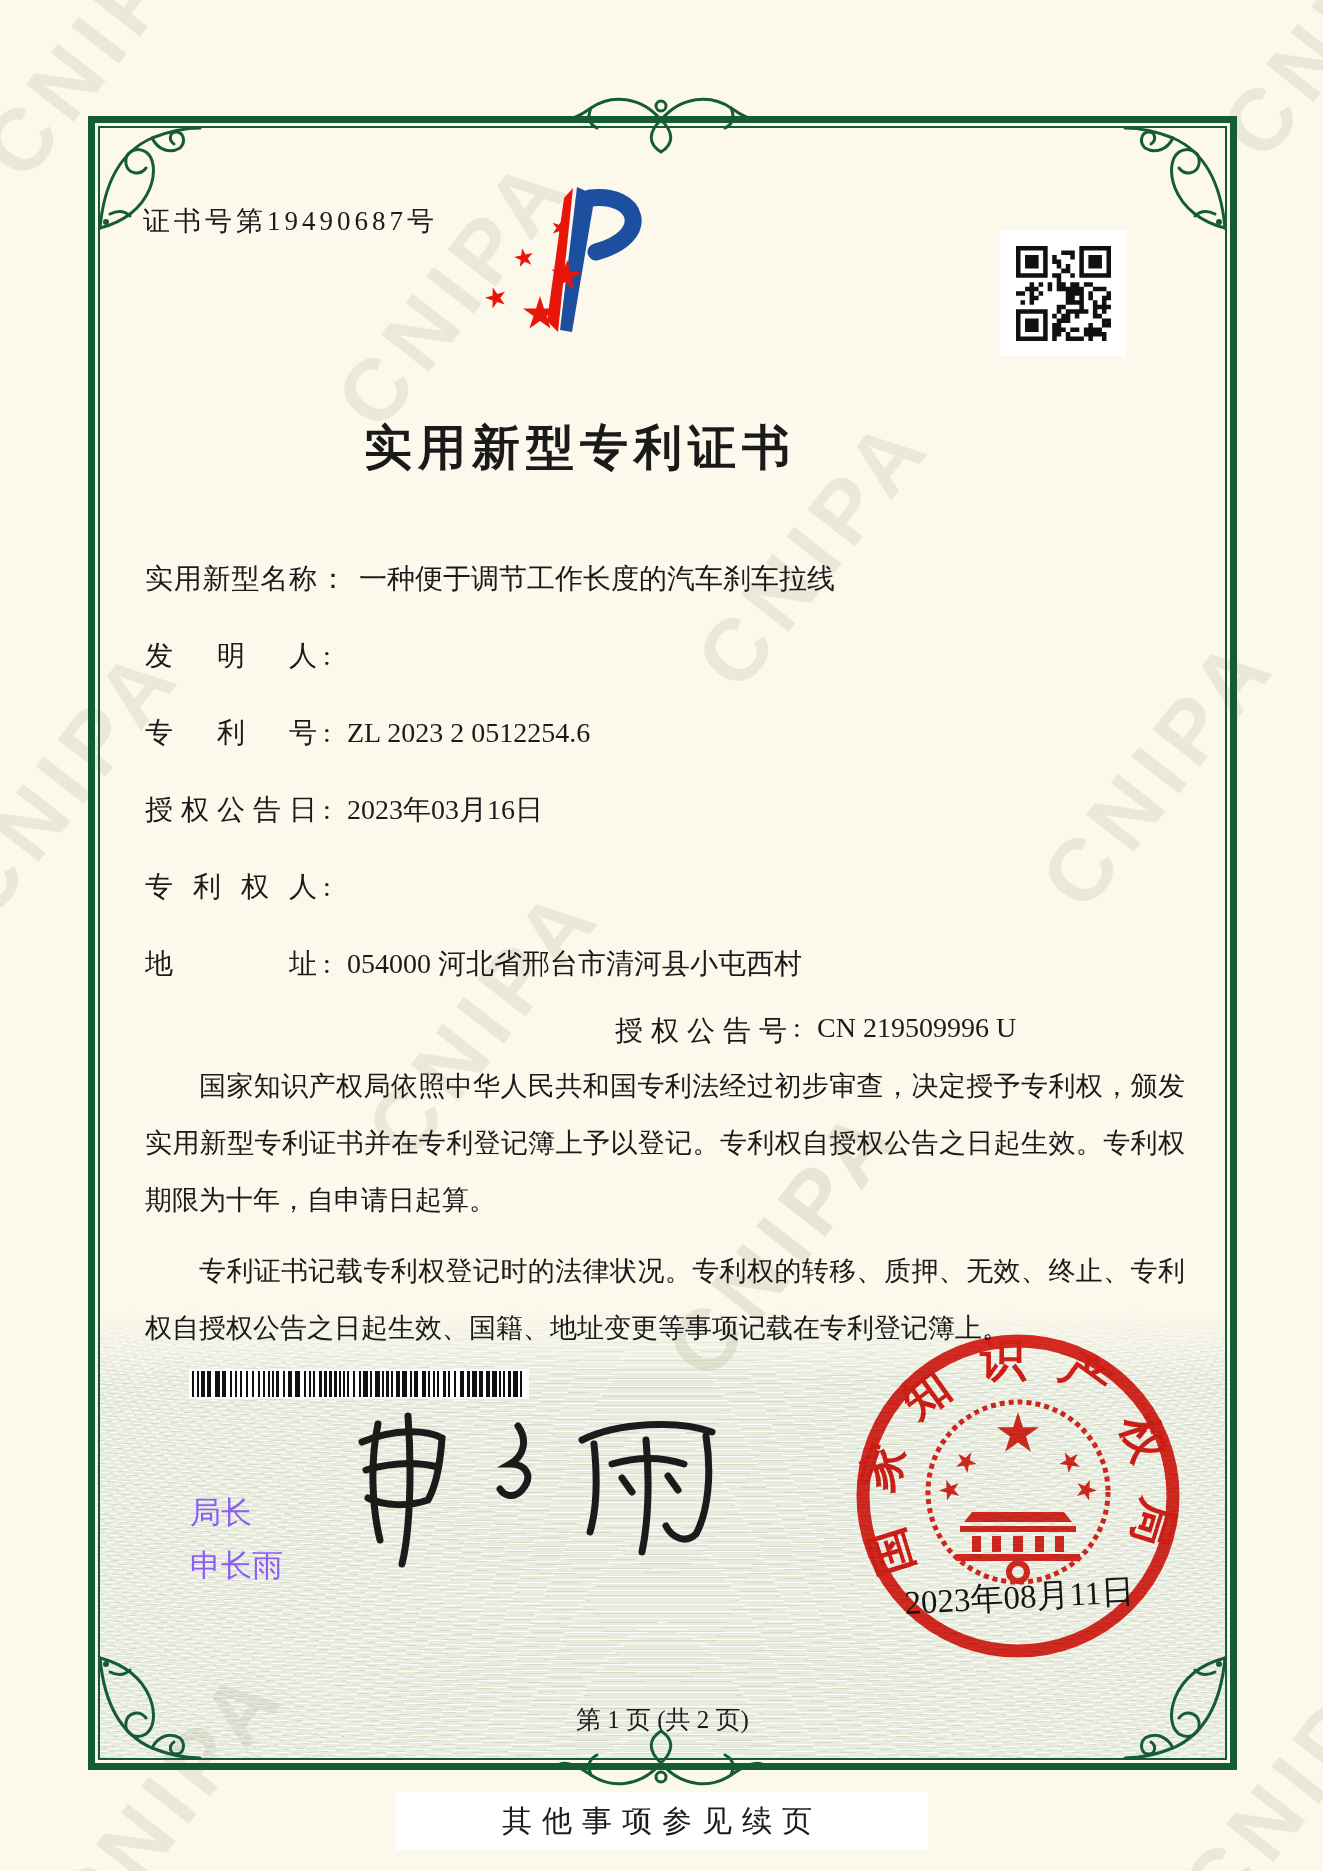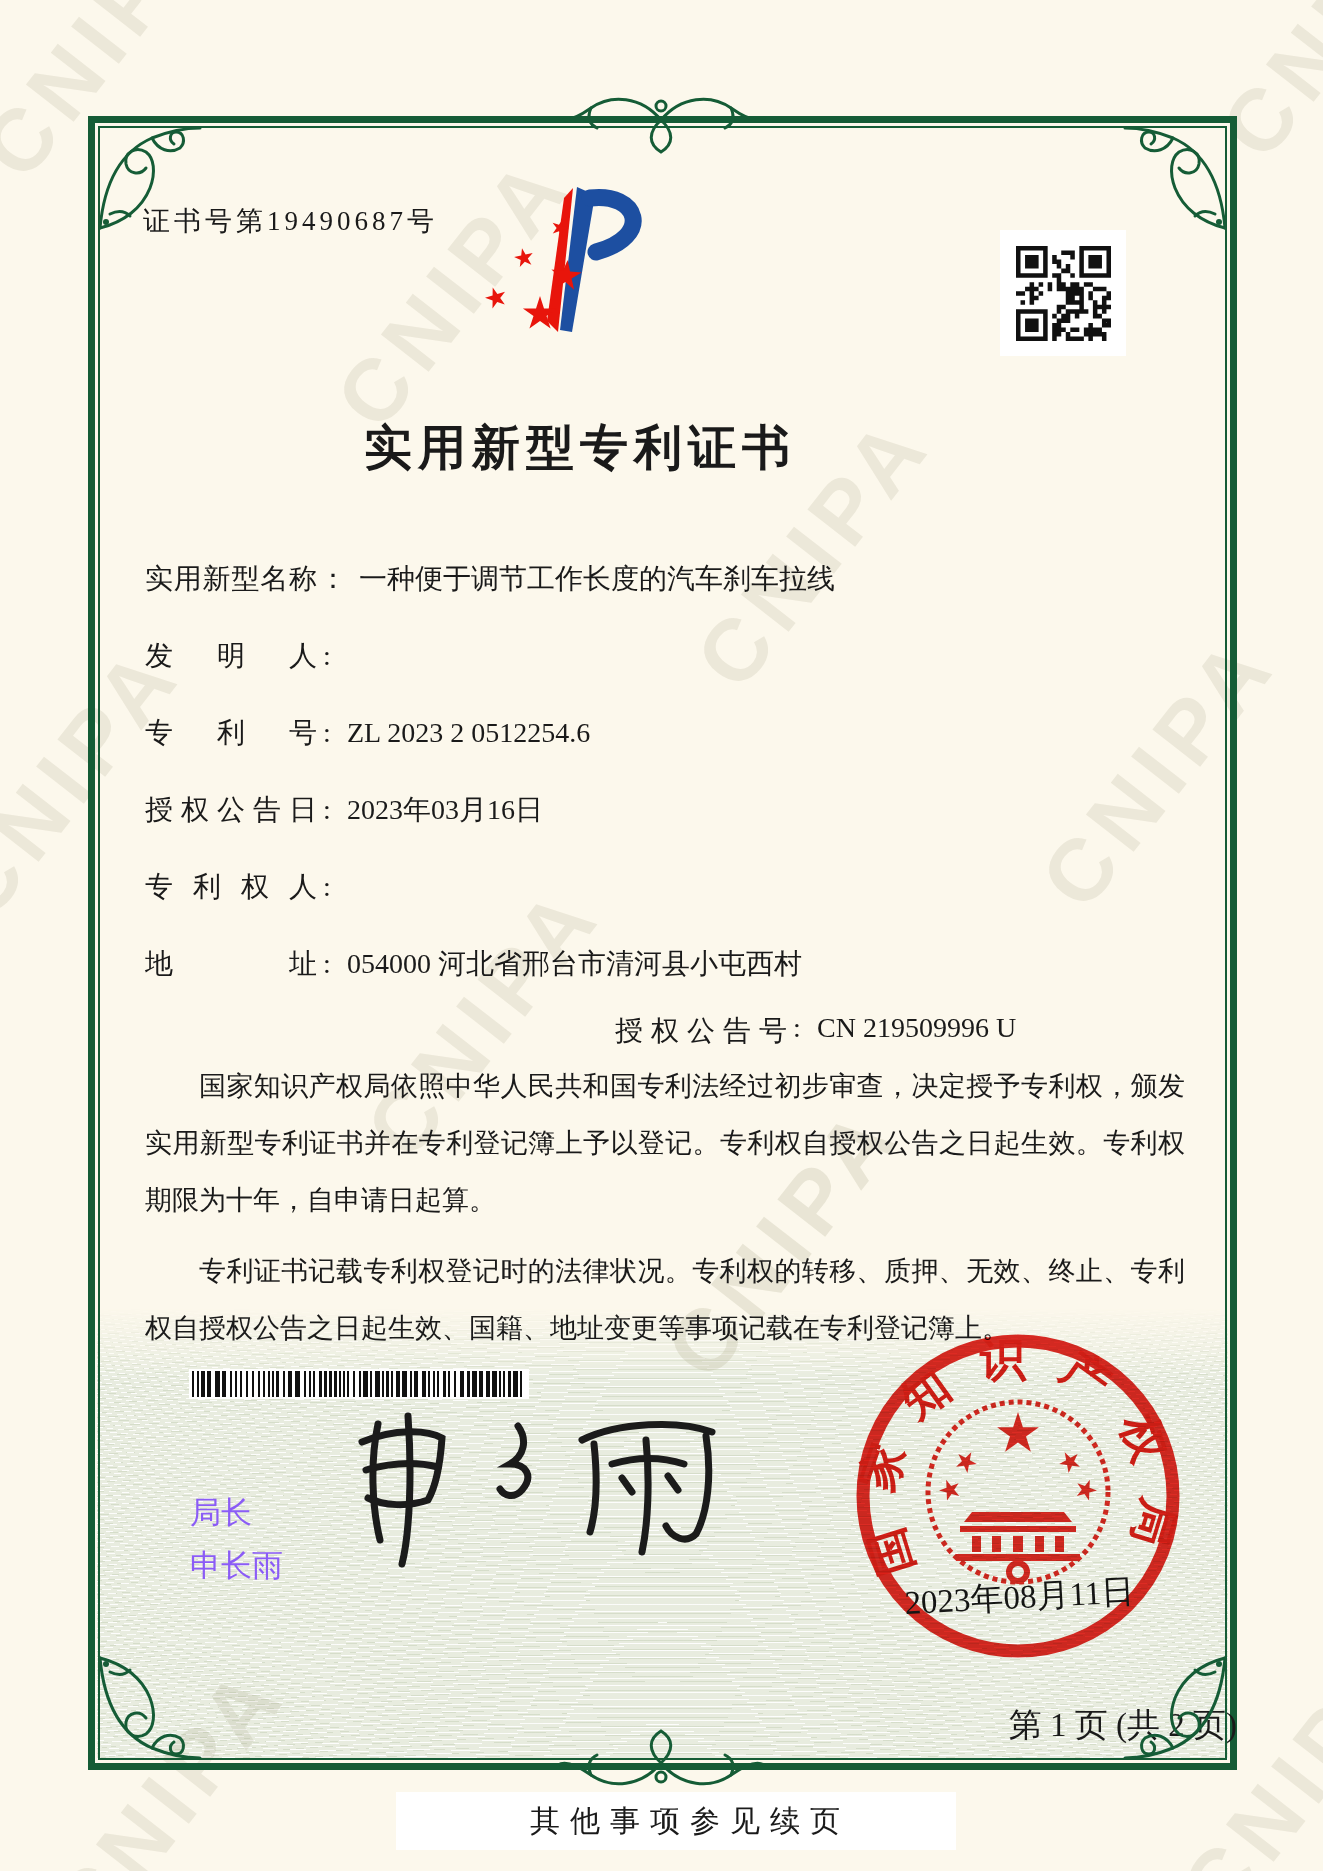--- a/index.html
+++ b/index.html
@@ -93,25 +93,25 @@
     font-size:31px;font-weight:500;line-height:53px;color:#8b5cf6;
   }
   .signature{position:absolute;left:350px;top:1412px;z-index:3;}
   .seal{position:absolute;left:848px;top:1326px;z-index:3;mix-blend-mode:multiply;}
   .seal text{font-family:"Liberation Serif","DejaVu Serif",serif;}
   .seal .ring-text{font-size:46px;font-weight:bold;letter-spacing:30px;fill:#dd2018;}
   .seal .seal-date{font-size:33px;fill:#161616;}
 
   .page-info{
     position:absolute;left:88px;right:86px;top:1703px;z-index:2;
-    text-align:right;font-size:33px;
+    text-align:center;font-size:25px;
   }
   .cont-box{
     position:absolute;left:396px;top:1792px;width:532px;height:58px;z-index:2;
-    background:#ffffff;display:flex;align-items:center;justify-content:center;padding-left:28px;
+    background:#ffffff;display:flex;align-items:center;justify-content:center;
   }
   .cont-text{font-size:30px;letter-spacing:10px;}
 </style>
 </head>
 <body>
 
 <svg width="0" height="0" style="position:absolute" aria-hidden="true">
   <defs>
     <g id="cornerOrn" stroke="#155c36" fill="none" stroke-width="3" stroke-linecap="round">
       <path d="M6,106 C10,62 26,30 58,16 C78,8 94,6 106,6"></path>

